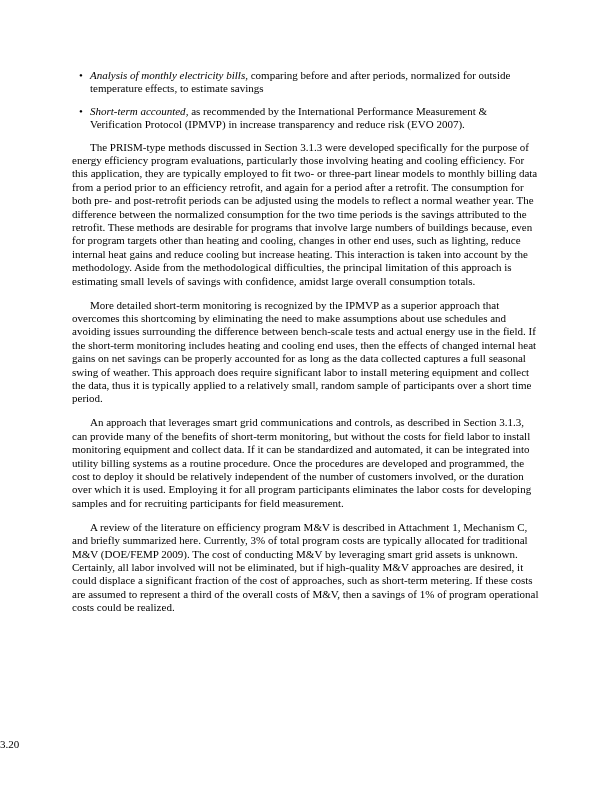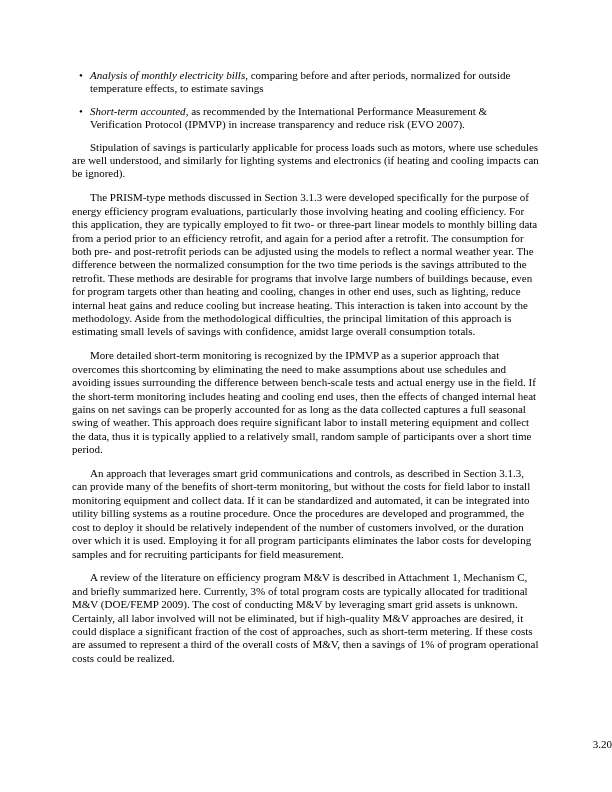--- a/index.html
+++ b/index.html
@@ -29,42 +29,41 @@
   p.para {
     margin: 0 0 10.5px 0;
     text-indent: 18px;
     text-align: left;
   }
   .footer {
     position: absolute;
     left: 0;
     width: 612px;
     top: 738px;
-    text-align: right;
+    text-align: left;
     font-family: "Liberation Serif", "DejaVu Serif", serif;
     font-size: 11px;
     color: #000000;
   }
 </style>
 </head>
 <body>
 
 <div class="page">
   <ul class="bullets">
     <li>
       <span class="dot">•</span>
       <em>Analysis of monthly electricity bills</em><span>, comparing before and after periods, normalized for outside temperature effects, to estimate savings</span>
     </li>
     <li>
       <span class="dot">•</span>
       <em>Short-term accounted</em><span>, as recommended by the International Performance Measurement &amp; Verification Protocol (IPMVP) in increase transparency and reduce risk (EVO 2007).</span>
     </li>
   </ul>
 
-  <p class="para">Stipulation of savings is particularly applicable for process loads such as motors, where use schedules are well understood, and similarly for lighting systems and electronics (if heating and cooling impacts can be ignored).</p>
   <p class="para">The PRISM-type methods discussed in Section 3.1.3 were developed specifically for the purpose of energy efficiency program evaluations, particularly those involving heating and cooling efficiency.  For this application, they are typically employed to fit two- or three-part linear models to monthly billing data from a period prior to an efficiency retrofit, and again for a period after a retrofit.  The consumption for both pre- and post-retrofit periods can be adjusted using the models to reflect a normal weather year.  The difference between the normalized consumption for the two time periods is the savings attributed to the retrofit.  These methods are desirable for programs that involve large numbers of buildings because, even for program targets other than heating and cooling, changes in other end uses, such as lighting, reduce internal heat gains and reduce cooling but increase heating.  This interaction is taken into account by the methodology.  Aside from the methodological difficulties, the principal limitation of this approach is estimating small levels of savings with confidence, amidst large overall consumption totals.</p>
   <p class="para">More detailed short-term monitoring is recognized by the IPMVP as a superior approach that overcomes this shortcoming by eliminating the need to make assumptions about use schedules and avoiding issues surrounding the difference between bench-scale tests and actual energy use in the field.  If the short-term monitoring includes heating and cooling end uses, then the effects of changed internal heat gains on net savings can be properly accounted for as long as the data collected captures a full seasonal swing of weather.  This approach does require significant labor to install metering equipment and collect the data, thus it is typically applied to a relatively small, random sample of participants over a short time period.</p>
   <p class="para">An approach that leverages smart grid communications and controls, as described in Section 3.1.3, can provide many of the benefits of short-term monitoring, but without the costs for field labor to install monitoring equipment and collect data.  If it can be standardized and automated, it can be integrated into utility billing systems as a routine procedure.  Once the procedures are developed and programmed, the cost to deploy it should be relatively independent of the number of customers involved, or the duration over which it is used.  Employing it for all program participants eliminates the labor costs for developing samples and for recruiting participants for field measurement.</p>
   <p class="para">A review of the literature on efficiency program M&amp;V is described in Attachment 1, Mechanism C, and briefly summarized here.  Currently, 3% of total program costs are typically allocated for traditional M&amp;V (DOE/FEMP 2009).  The cost of conducting M&amp;V by leveraging smart grid assets is unknown.  Certainly, all labor involved will not be eliminated, but if high-quality M&amp;V approaches are desired, it could displace a significant fraction of the cost of approaches, such as short-term metering.  If these costs are assumed to represent a third of the overall costs of M&amp;V, then a savings of 1% of program operational costs could be realized.</p>
 </div>
 
 <div class="footer">
   <span>3.20</span>
 </div>
 

